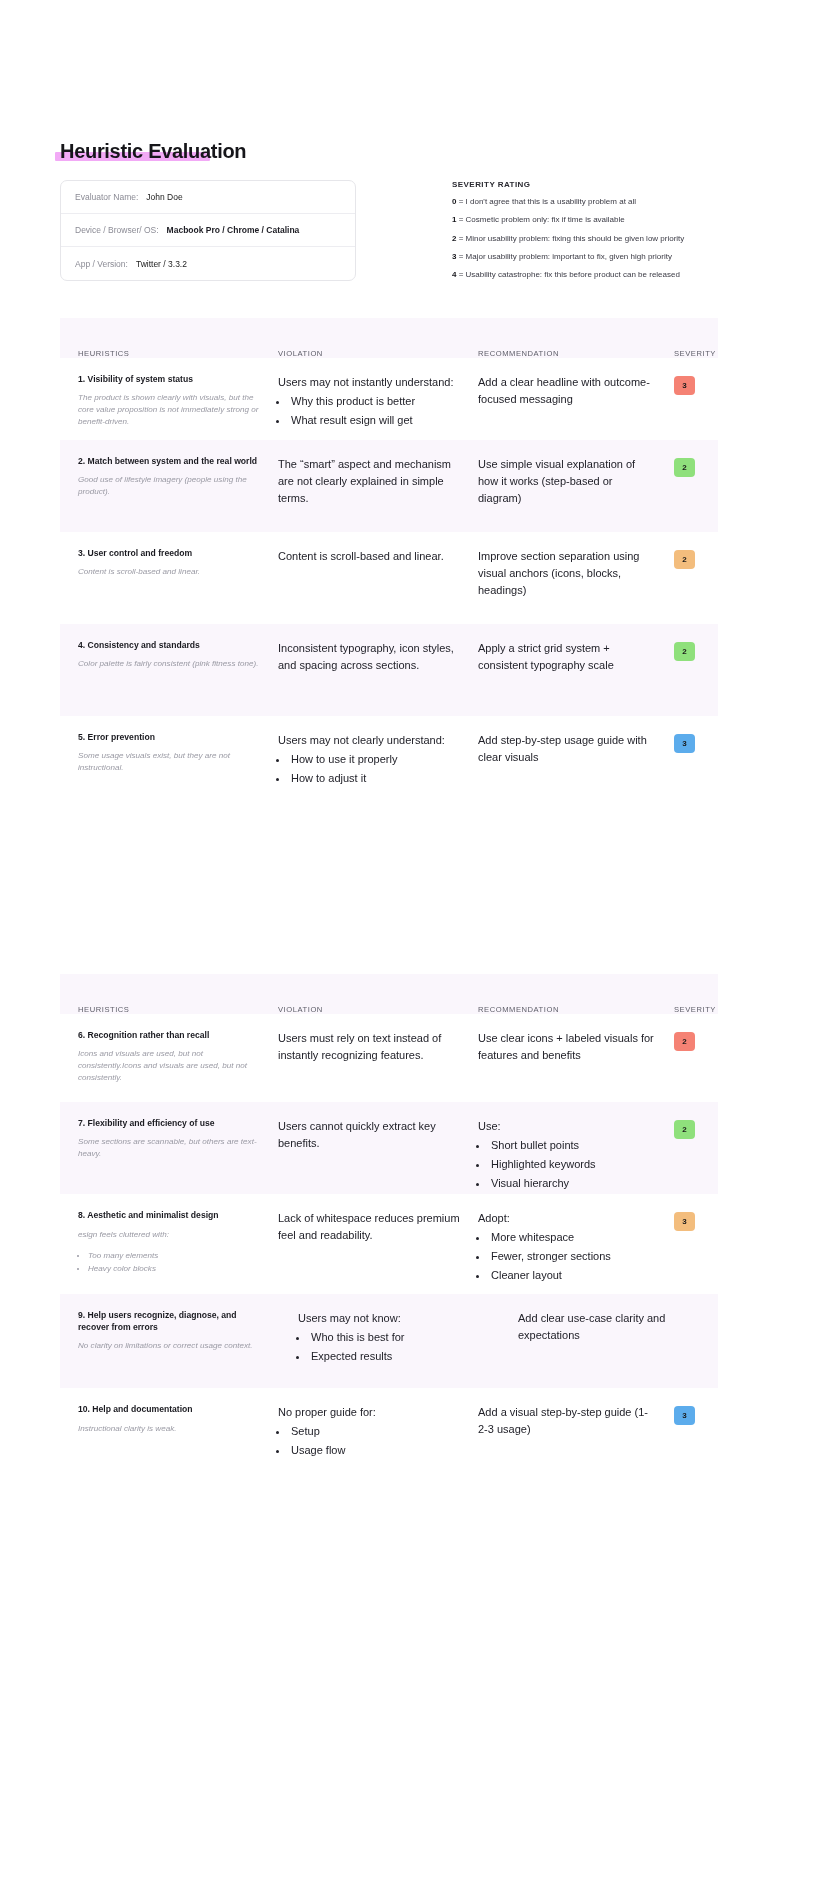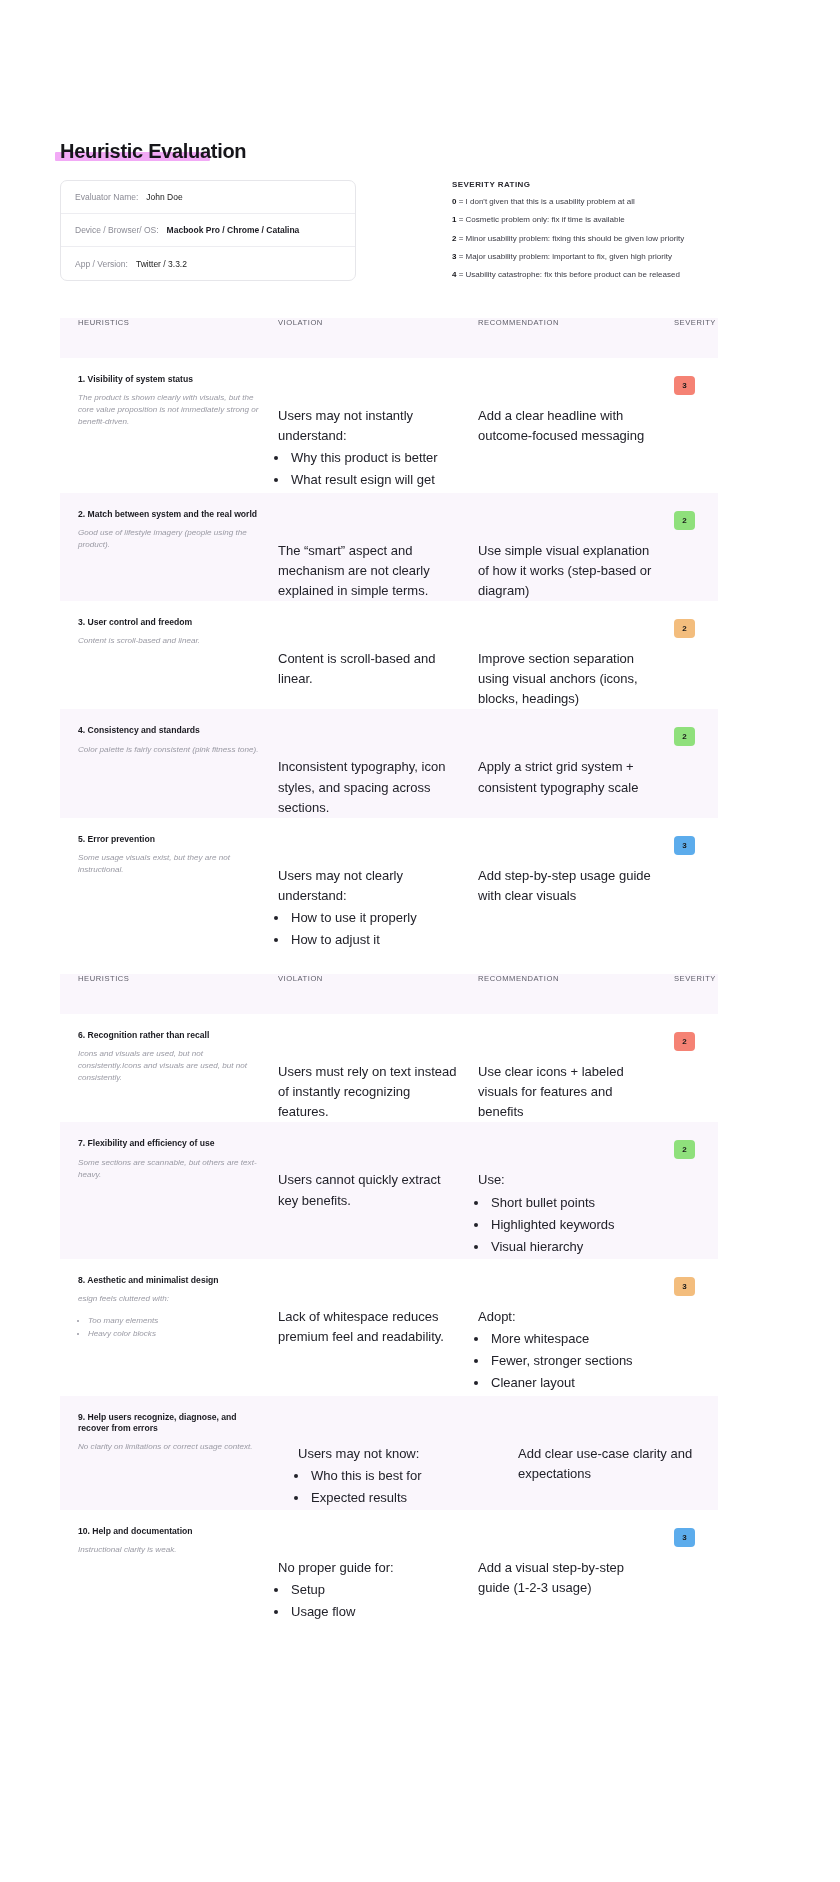--- a/index.html
+++ b/index.html
@@ -114,21 +114,21 @@
   .table {
     position: absolute;
     left: 60px;
     width: 688px;
   }
   #table-1 { top: 318px; }
   #table-2 { top: 974px; }
 
   .thead {
     display: flex;
-    align-items: flex-start;
+    align-items: flex-end;
     height: 40px;
     background: #faf6fc;
     padding: 0 18px;
   }
   .th {
     font-size: 7.6px;
     letter-spacing: .55px;
     color: #5d5d68;
     font-weight: 400;
   }
@@ -157,24 +157,23 @@
   .h-note {
     font-size: 8.1px;
     font-style: italic;
     color: #9a9aa4;
     line-height: 1.45;
   }
   .h-note ul { margin: 10px 0 0 10px; }
   .h-note li { margin-bottom: 1px; }
 
   .body-text {
-    font-size: 13px;
+    font-size: 11px;
     color: #22222a;
     line-height: 1.55;
-    margin-top: 32px;
   }
   .body-text ul {
     margin: 2px 0 0 11px;
     padding: 0;
   }
   .body-text li {
     margin-bottom: 2px;
     padding-left: 2px;
   }
 
@@ -211,21 +210,21 @@
       </div>
       <div class="meta-row">
         <span class="meta-label">App / Version:</span>
         <span class="meta-value light">Twitter / 3.3.2</span>
       </div>
     </div>
 
   <div class="legend">
     <div class="legend-title">SEVERITY RATING</div>
     <div>
-        <div class="legend-item"><b>0</b><span> = I don't given that this is a usability problem at all</span></div>
+        <div class="legend-item"><b>0</b><span> = I don't agree that this is a usability problem at all</span></div>
         <div class="legend-item"><b>1</b><span> = Cosmetic problem only: fix if time is available</span></div>
         <div class="legend-item"><b>2</b><span> = Minor usability problem: fixing this should be given low priority</span></div>
         <div class="legend-item"><b>3</b><span> = Major usability problem: important to fix, given high priority</span></div>
         <div class="legend-item"><b>4</b><span> = Usability catastrophe: fix this before product can be released</span></div>
       </div>
   </div>
 
   <div class="table" id="table-1">
       <div class="thead">
         <div class="th col-h">HEURISTICS</div>

